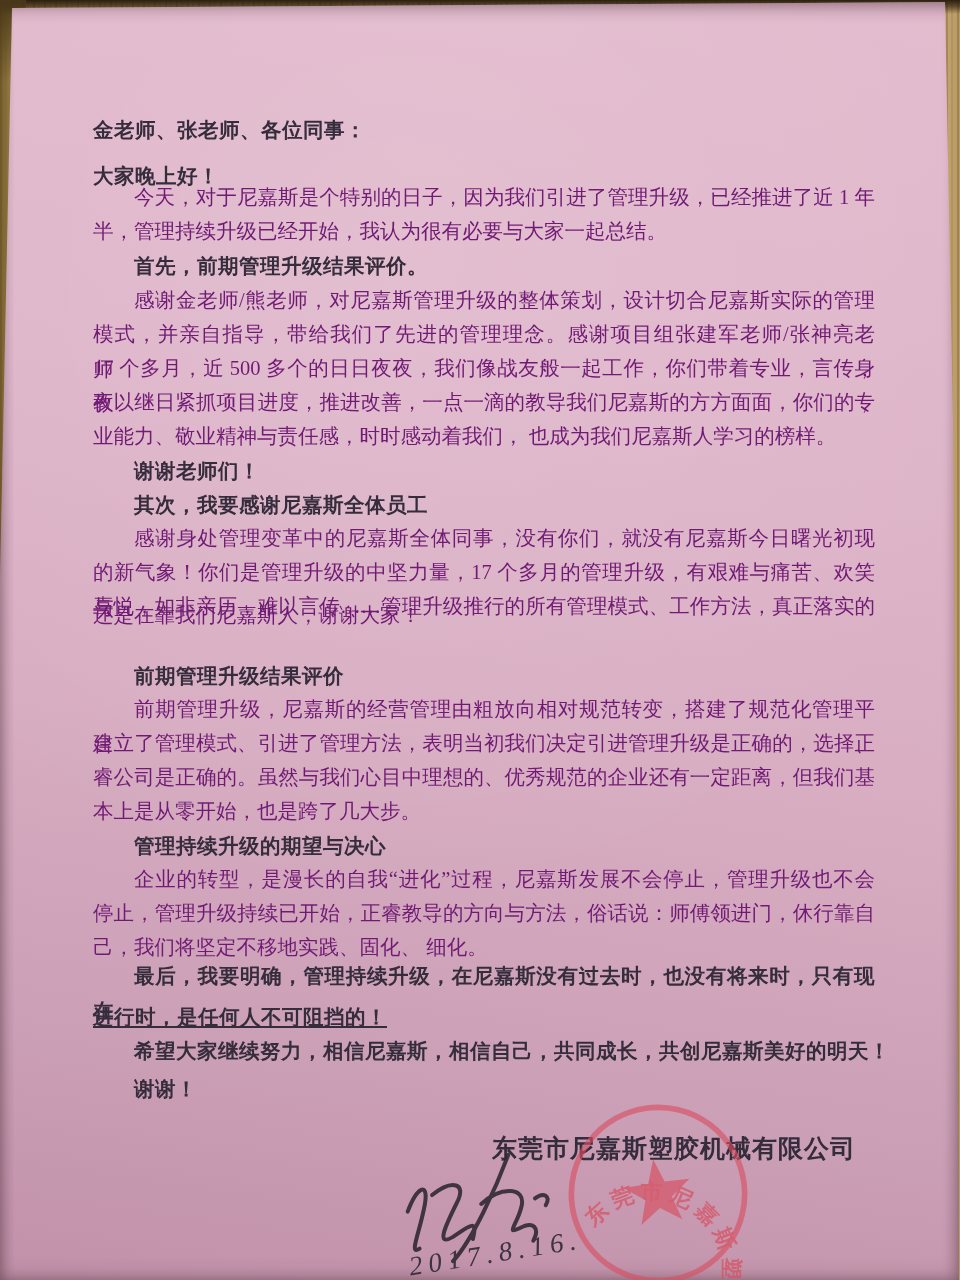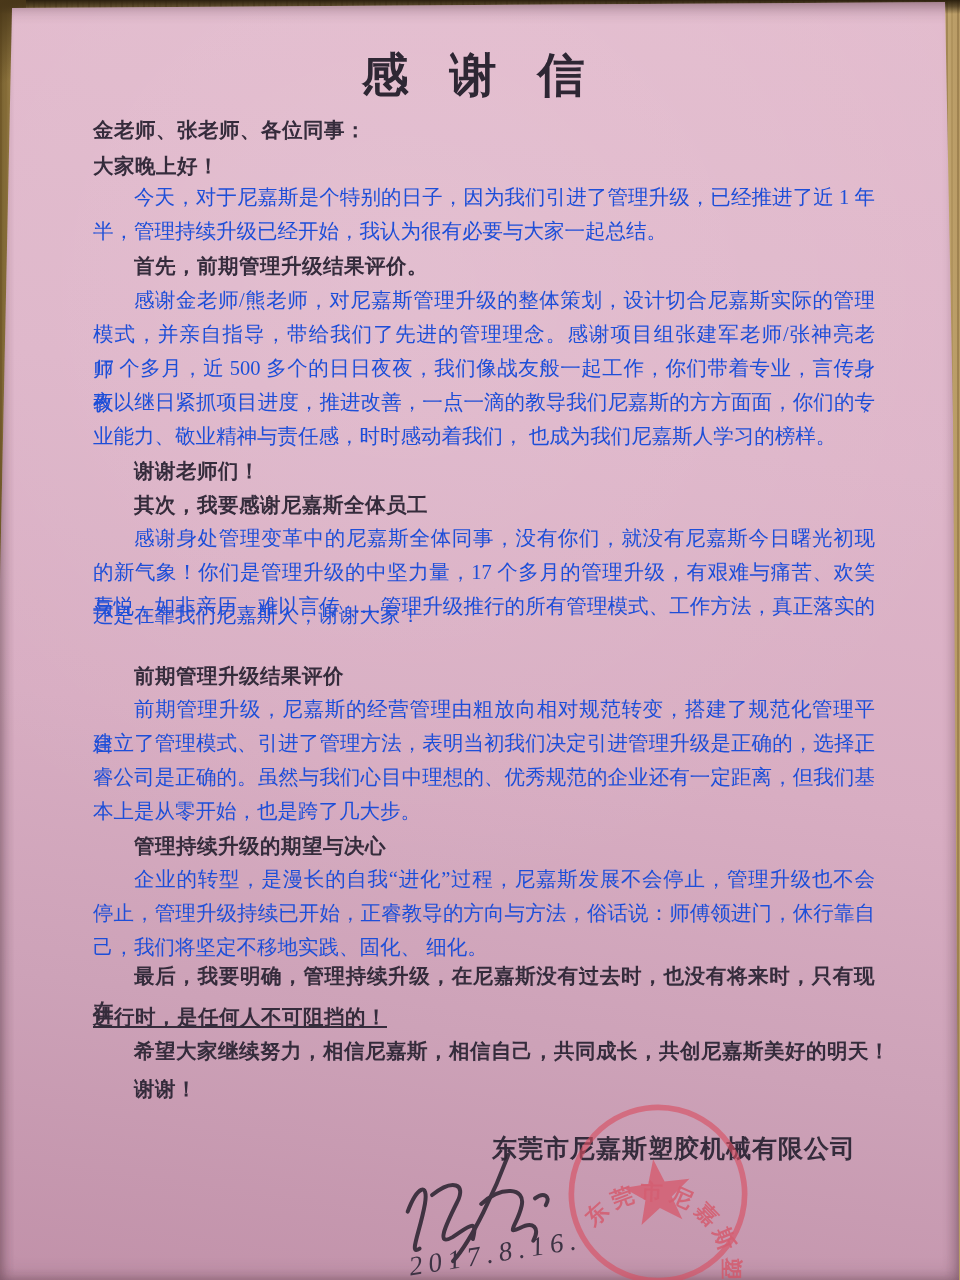--- a/index.html
+++ b/index.html
@@ -34,21 +34,21 @@
                inset 0 -8px 16px rgba(58,30,40,.12);
   }
   .content{position:absolute;inset:0;z-index:3;}
   .title{
     position:absolute;top:44px;left:0;width:100%;text-align:center;
     font-family:"Liberation Sans", sans-serif;font-weight:700;
     font-size:47px;letter-spacing:14px;color:#2e2734;
   }
   .line{
     position:absolute;left:93px;width:782px;height:35px;line-height:35px;
-    font-size:20.5px;color:#1d4ed8;white-space:pre;
+    font-size:20.5px;color:#701a75;white-space:pre;
   }
   .line.bold{
     font-family:"Liberation Sans", sans-serif;font-weight:700;color:#352c3c;
     letter-spacing:.5px;
   }
   .line.ind{text-indent:41px;}
   .line.just{white-space:normal;text-align:justify;text-align-last:justify;}
   .company{
     position:absolute;top:1132px;left:492px;
     font-family:"Liberation Sans", sans-serif;font-weight:700;
@@ -71,25 +71,24 @@
 </head>
 <body>
 
 <div class="desk-grain"></div>
 <div class="desk-top-shadow"></div>
 <div class="desk-corner"></div>
 
 <div class="paper"></div>
 
 <div class="content">
-  <div class="title">感 谢 信</div>
 
   <div>
       <div class="line bold" style="top: 112px;">金老师、张老师、各位同事：</div>
-      <div class="line bold" style="top: 148px;">大家晚上好！</div>
+      <div class="line bold" style="top: 158px;">大家晚上好！</div>
       <div class="line ind just" style="top: 180.2px;">今天，对于尼嘉斯是个特别的日子，因为我们引进了管理升级，已经推进了近 1 年</div>
       <div class="line" style="top: 214.3px;">半，管理持续升级已经开始，我认为很有必要与大家一起总结。</div>
       <div class="line bold ind" style="top: 248.4px;">首先，前期管理升级结果评价。</div>
       <div class="line ind just" style="top: 282.5px;">感谢金老师/熊老师，对尼嘉斯管理升级的整体策划，设计切合尼嘉斯实际的管理</div>
       <div class="line just" style="top: 316.6px;">模式，并亲自指导，带给我们了先进的管理理念。感谢项目组张建军老师/张神亮老师，</div>
       <div class="line just" style="top: 350.7px;">17 个多月，近 500 多个的日日夜夜，我们像战友般一起工作，你们带着专业，言传身教，</div>
       <div class="line just" style="top: 384.8px; font-family: Liberation Serif, serif;">夜以继日紧抓项目进度，推进改善，一点一滴的教导我们尼嘉斯的方方面面，你们的专</div>
       <div class="line" style="top: 418.9px;">业能力、敬业精神与责任感，时时感动着我们， 也成为我们尼嘉斯人学习的榜样。</div>
       <div class="line bold ind" style="top: 453px;">谢谢老师们！</div>
       <div class="line bold ind" style="top: 487.1px;">其次，我要感谢尼嘉斯全体员工</div>

